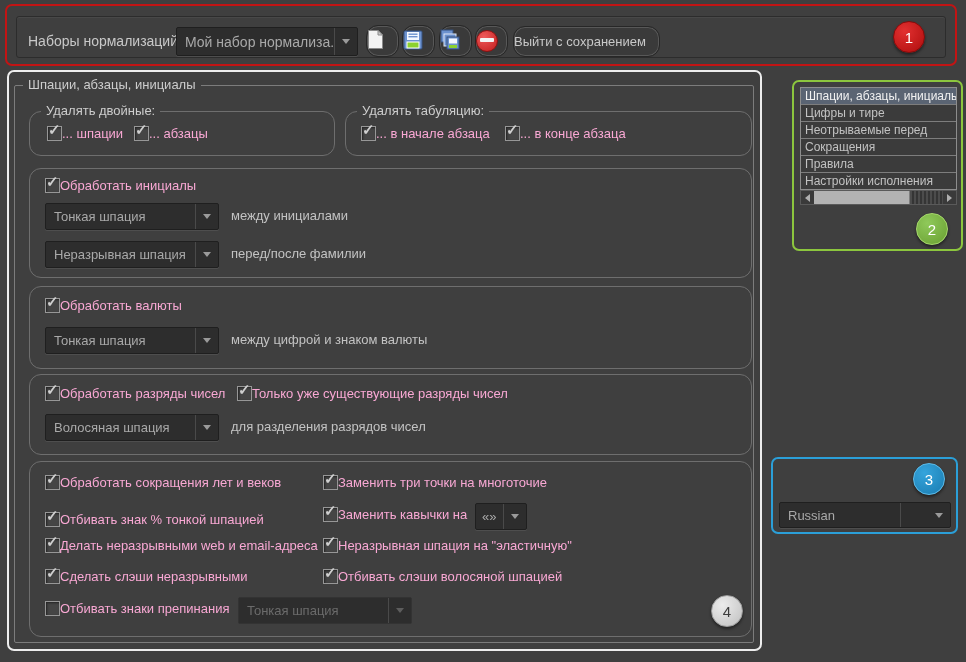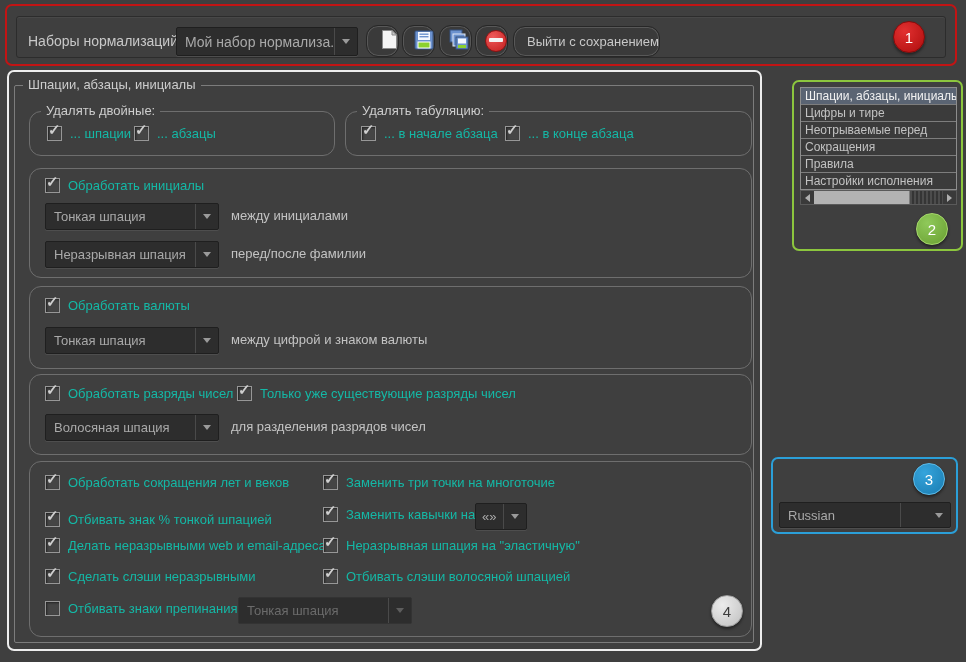--- a/index.html
+++ b/index.html
@@ -23,35 +23,35 @@
       color:#a9a9a9;cursor:default;}
   .dd .txt{flex:1;padding:0 8px;white-space:nowrap;overflow:hidden;}
   .dd .sep{width:1px;align-self:stretch;background:#4a4a4a;}
   .dd .arrow{width:22px;display:flex;align-items:center;justify-content:center;}
   .dd .arrow::before{content:"";border-left:4px solid transparent;border-right:4px solid transparent;border-top:5px solid #9a9a9a;}
   .dd[data-disabled="true"]{color:#6b6b6b;border-color:#333;box-shadow:none;}
   .dd[data-disabled="true"] .arrow::before{border-top-color:#5d5d5d;}
 
   .btn{position:absolute;background:#3a3a3a;border:1px solid #272727;
        box-shadow:inset 0 0 0 1px #585858;border-radius:12px;
-       display:flex;align-items:center;justify-content:flex-end;color:#c8c8c8;}
+       display:flex;align-items:center;justify-content:flex-start;color:#c8c8c8;}
 
   .badge{position:absolute;width:30px;height:30px;border-radius:50%;
          display:flex;align-items:center;justify-content:center;
          font-size:15px;color:#fff;box-shadow:0 2px 3px rgba(0,0,0,.45);}
   #badge1{background:radial-gradient(circle at 35% 30%, #e23030, #ae0d0d);border:1px solid #860a0a;}
   #badge2{background:radial-gradient(circle at 35% 30%, #8fc95a, #699f31);border:1px solid #a5d86a;}
   #badge3{background:radial-gradient(circle at 35% 30%, #35a4dc, #1a7cb1);border:1px solid #5cbcea;}
   #badge4{background:radial-gradient(circle at 35% 30%, #ececec, #bfbfbf);border:1px solid #9d9d9d;color:#3d3d3d;}
 
   .groupbox{position:absolute;border:1px solid #6e6e6e;border-radius:12px;}
   .glegend{position:absolute;top:-9px;left:11px;background:#3f3f3f;padding:0 5px;color:#cdcdcd;white-space:nowrap;}
   #fs-main{left:14px;top:85px;width:738px;height:556px;border:1px solid #7c7c7c;border-radius:2px;}
 
-  .cbrow{position:absolute;display:flex;align-items:center;gap:8px;white-space:nowrap;color:#14b8a6;}
+  .cbrow{position:absolute;display:flex;align-items:center;white-space:nowrap;color:#f9a8d4;}
   .cb{width:13px;height:13px;flex:none;background:#454545;border:1px solid #979797;position:relative;box-shadow:inset 1px 1px 2px #242424;}
   .cb[data-checked="true"]::after{content:"✓";position:absolute;left:0px;top:-6px;font-size:15px;font-weight:bold;color:#cfcfcf;}
 
   .flabel{position:absolute;white-space:nowrap;color:#c3c3c3;}
 
   .list{position:absolute;left:800px;top:87px;width:155px;background:#3b3b3b;border:1px solid #8d8d8d;}
   .list-item{height:16px;line-height:16px;padding:0 4px;font-size:12px;color:#c2c2c2;border-bottom:1px solid #7d7d7d;white-space:nowrap;overflow:hidden;}
   .list-item:last-child{border-bottom:none;}
   .list-item[data-selected="true"]{background:#5a6473;color:#f2f2f2;}
 

